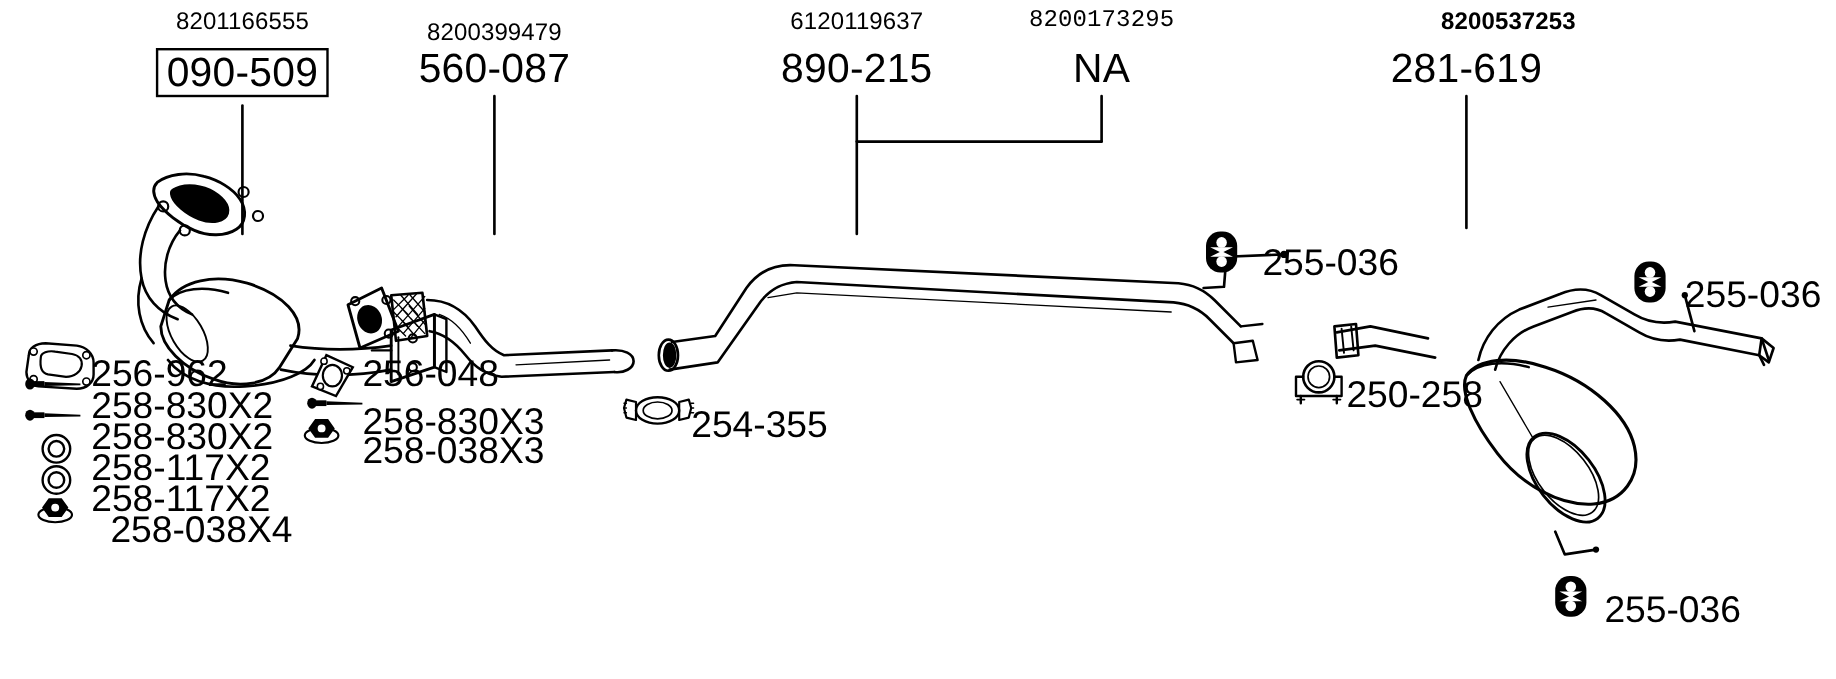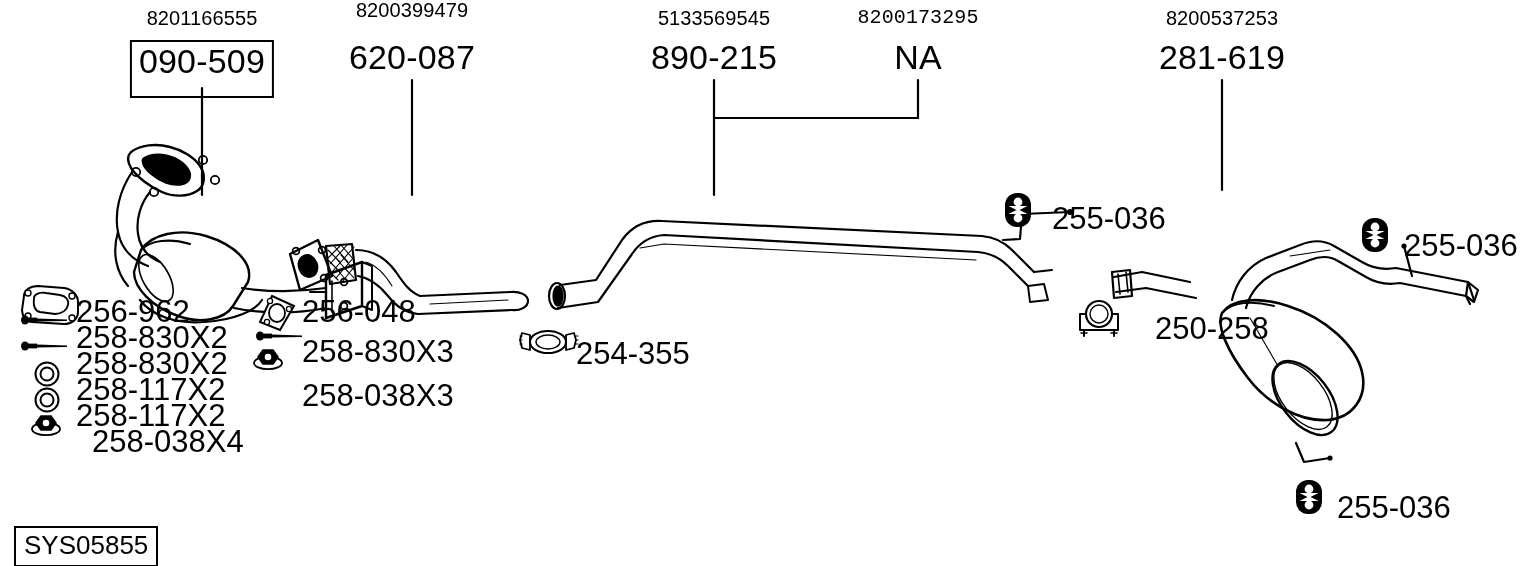--- a/index.html
+++ b/index.html
@@ -5,21 +5,21 @@
 <style>
   html,body{margin:0;padding:0;background:#ffffff;}
   body{width:1530px;height:566px;position:relative;overflow:hidden;
        font-family:"Liberation Sans","DejaVu Sans",sans-serif;color:#000;}
   #stage{position:absolute;left:0;top:0;width:1322px;height:566px;}
   #art{position:absolute;left:0;top:0;width:1530px;height:566px;}
 
   .lbl{position:absolute;white-space:nowrap;line-height:1;}
   .oem{font-size:20px;letter-spacing:.1px;}
   .pn{font-size:34px;font-weight:400;letter-spacing:.2px;}
-  .pn.boxed{border:2.5px solid #000;padding:2px 7px 18px 7px;}
+  .pn.boxed{border:2.5px solid #000;padding:2px 7px 1px 7px;}
   .legend-txt{font-size:31px;white-space:nowrap;}
   .syscode{position:absolute;font-size:26px;border:2.5px solid #000;
            padding:2px 8px 4px 8px;white-space:nowrap;}
   .cen{transform:translateX(-50%);}
 </style>
 </head>
 <body>
 
 <div id="stage">
 
@@ -227,46 +227,45 @@
     <g>
         <use href="#hanger-glyph" transform="translate(1296,480)"></use>
       </g>
   </svg>
 
   <div id="text-layer">
       <div class="lbl oem cen" style="left: 202px; top: 8px;">8201166555</div>
       <div class="lbl cen" style="left: 202px; top: 40px;">
         <div class="pn boxed">090-509</div>
       </div>
-      <div class="lbl oem cen" style="left: 412px; top: 0;">8200399479</div>
+      <div class="lbl oem cen" style="left: 412px; top: 17px;">8200399479</div>
       <div class="lbl cen" style="left: 412px; top: 40px;">
-        <div class="pn">620-087</div>
-      </div>
-      <div class="lbl oem cen" style="left: 714px; top: 8px;">5133569545</div>
+        <div class="pn">560-087</div>
+      </div>
+      <div class="lbl oem cen" style="left: 714px; top: 8px;">6120119637</div>
       <div class="lbl cen" style="left: 714px; top: 40px;">
         <div class="pn">890-215</div>
       </div>
       <div class="lbl oem cen" style="left: 918px; top: 8px; font-family: Liberation Mono, monospace;">8200173295</div>
       <div class="lbl cen" style="left: 918px; top: 40px;">
         <div class="pn">NA</div>
       </div>
-      <div class="lbl oem cen" style="left: 1222px; top: 8px;">8200537253</div>
+      <div class="lbl oem cen" style="left: 1257px; top: 8px; font-weight: bold;">8200537253</div>
       <div class="lbl cen" style="left: 1222px; top: 40px;">
         <div class="pn">281-619</div>
       </div>
       <div class="lbl legend-txt" style="left: 76px; top: 296px;">256-962</div>
       <div class="lbl legend-txt" style="left: 76px; top: 322px;">258-830X2</div>
       <div class="lbl legend-txt" style="left: 76px; top: 348px;">258-830X2</div>
       <div class="lbl legend-txt" style="left: 76px; top: 374px;">258-117X2</div>
       <div class="lbl legend-txt" style="left: 76px; top: 400px;">258-117X2</div>
       <div class="lbl legend-txt" style="left: 92px; top: 426px;">258-038X4</div>
       <div class="lbl legend-txt" style="left: 302px; top: 296px;">256-048</div>
       <div class="lbl legend-txt" style="left: 302px; top: 336px; text-align: right;">258-830X3</div>
-      <div class="lbl legend-txt" style="left: 302px; top: 380px;">258-038X3</div>
+      <div class="lbl legend-txt" style="left: 302px; top: 360px;">258-038X3</div>
       <div class="lbl legend-txt" style="left: 576px; top: 338px;">254-355</div>
-      <div class="lbl legend-txt" style="left: 1122px; top: 313px; margin-left: 33px;">250-258</div>
+      <div class="lbl legend-txt" style="left: 1122px; top: 313px;">250-258</div>
       <div class="lbl legend-txt" style="left: 1052px; top: 203px;">255-036</div>
       <div class="lbl legend-txt" style="left: 1404px; top: 230px;">255-036</div>
       <div class="lbl legend-txt" style="left: 1337px; top: 492px;">255-036</div>
     </div>
 
-  <div class="syscode" style="left:14px;top:526px;">SYS05855</div>
 </div>
 
 </body></html>

